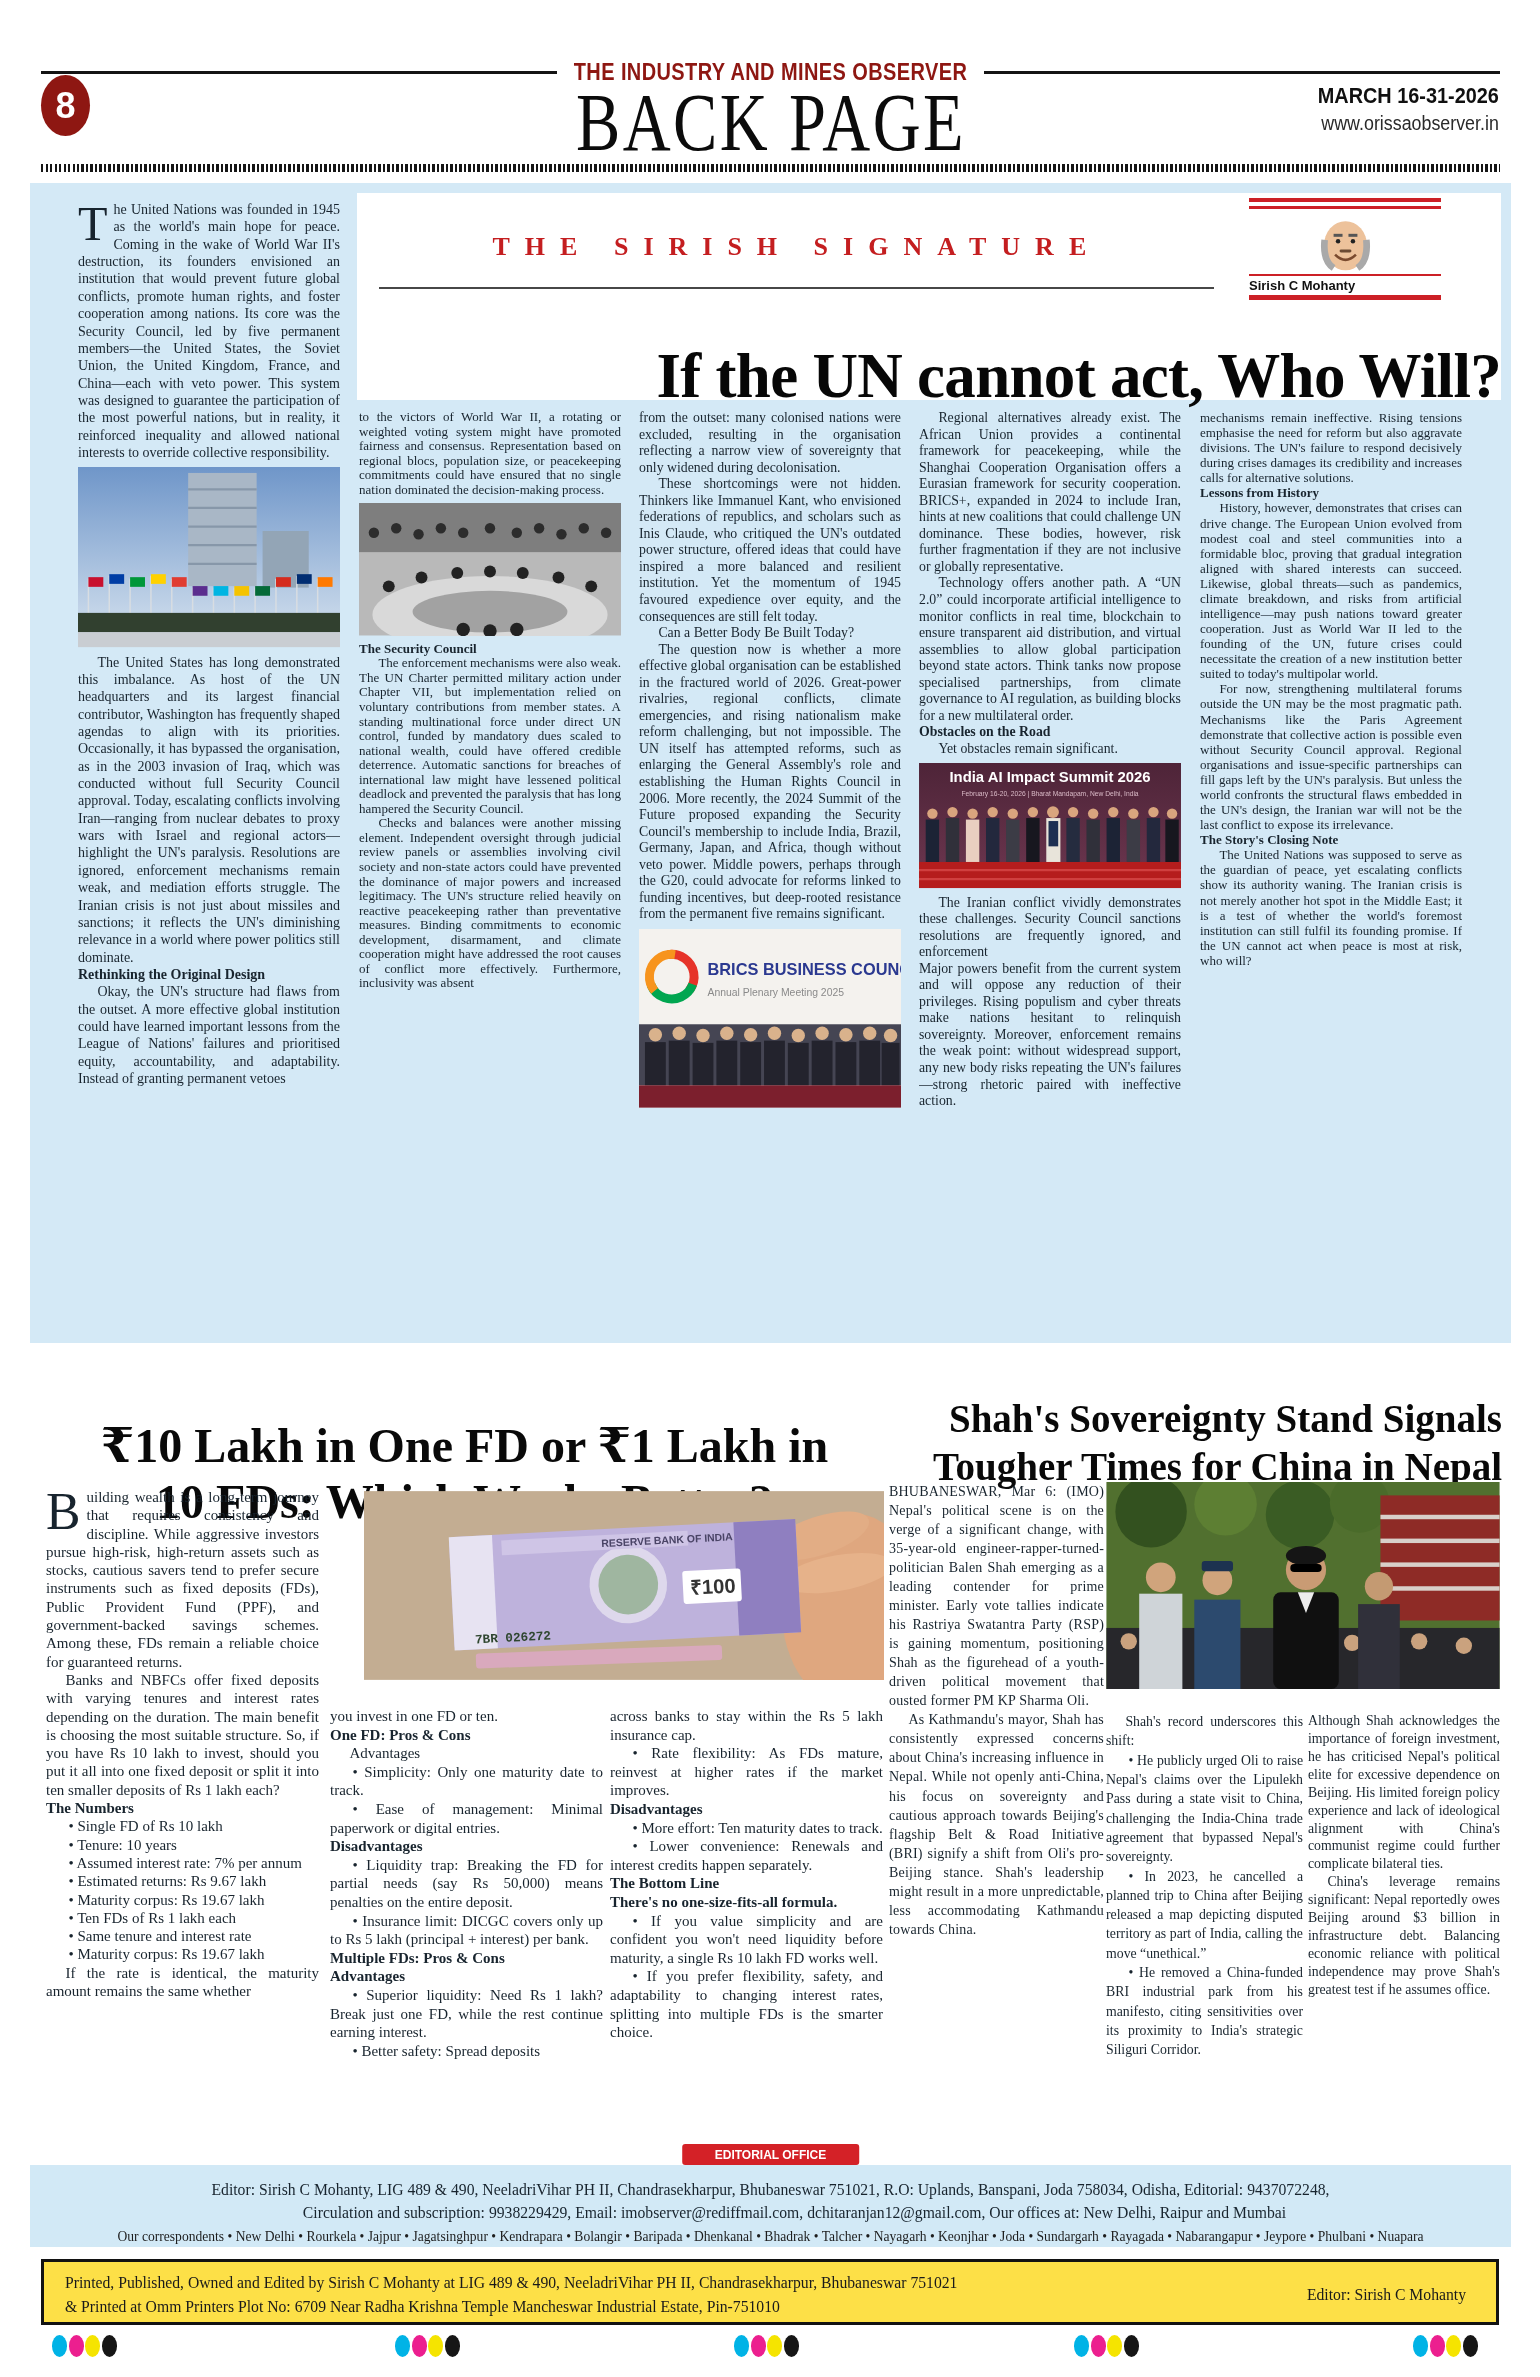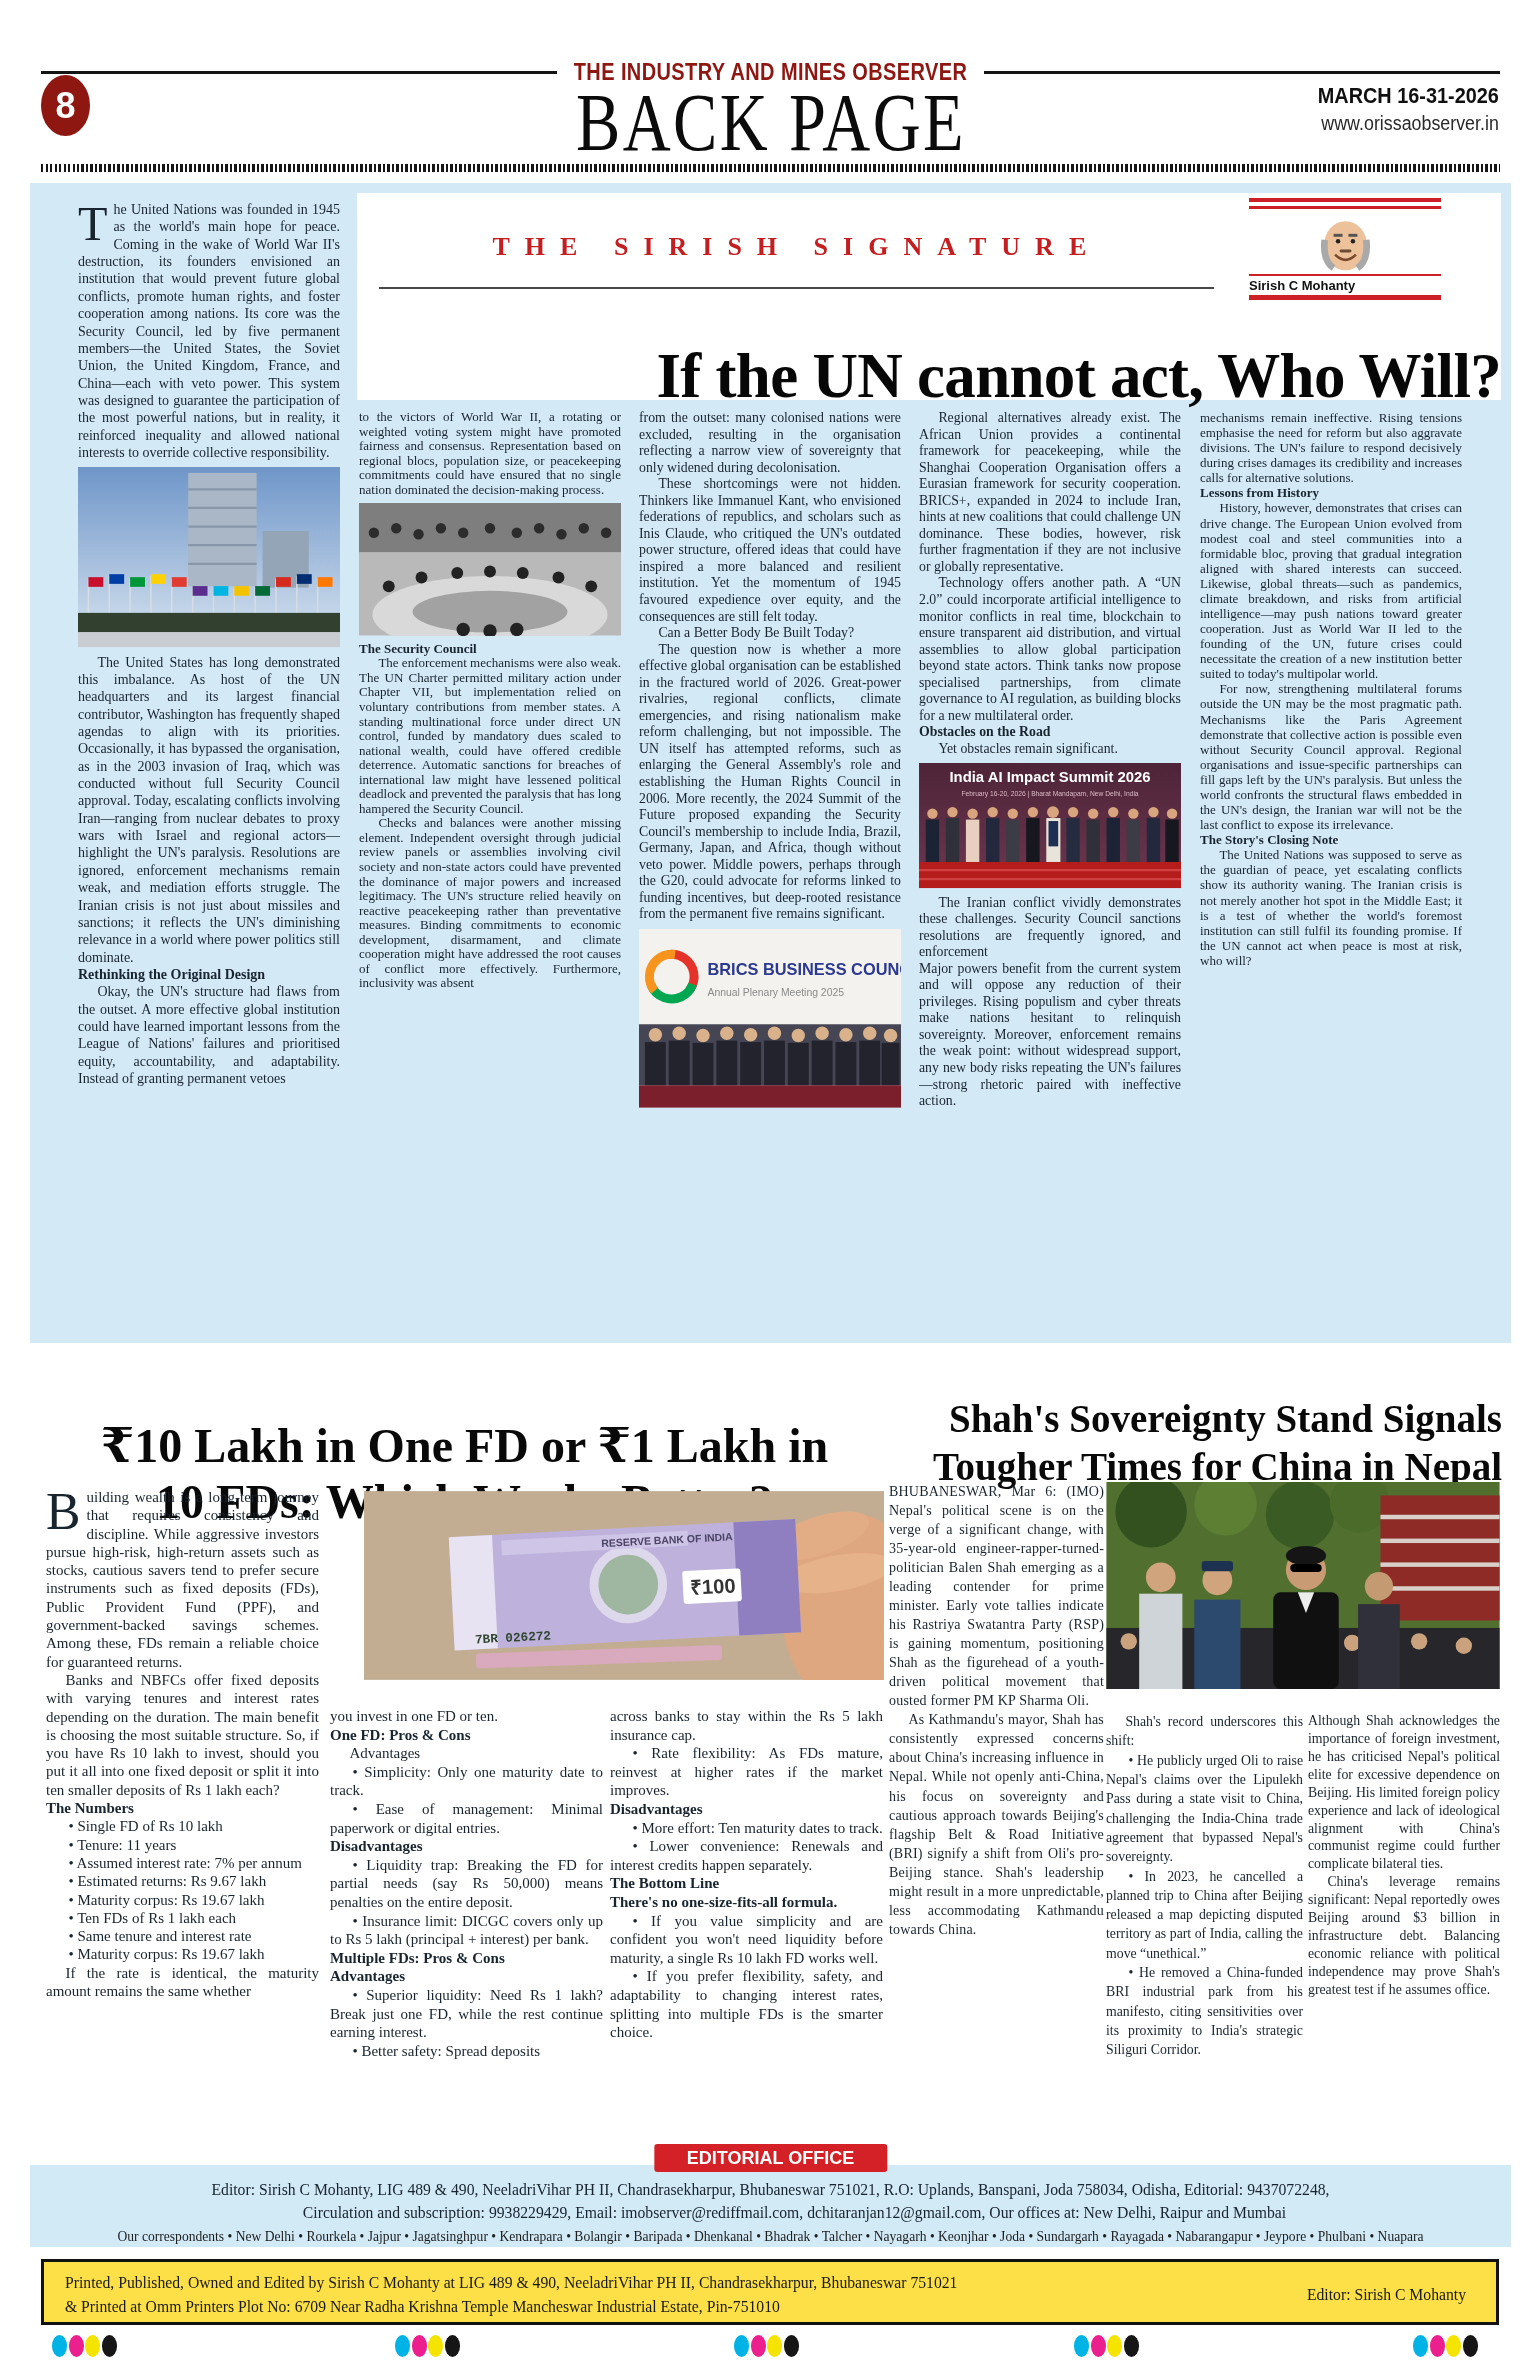--- a/index.html
+++ b/index.html
@@ -58,21 +58,21 @@
   .fd-c3{left:610px;top:1707px;width:273px;height:441px;font-size:15px;line-height:1.24;}
   
   .np-headline{position:absolute;left:891px;top:1363px;width:611px;text-align:right;font-size:39px;
                font-weight:bold;line-height:1.22;color:#090909;}
   .np-img{position:absolute;left:1106px;top:1482px;width:394px;height:207px;overflow:hidden;}
   .np-c1{left:889px;top:1482px;width:215px;height:666px;font-size:14px;  line-height:1.36;letter-spacing:0.2px;}
   .np-c2{left:1106px;top:1712px;width:197px;height:437px;font-size:13.8px;line-height:1.4;}
   .np-c3{left:1308px;top:1712px;width:192px;height:437px;font-size:13.8px;line-height:1.3;}
   
   .ed-badge{position:absolute;top:2144px;left:50%;transform:translateX(-50%);background:#d42127;color:#fff;
-            font-family:"Liberation Sans",sans-serif;font-weight:bold;font-size:18px;padding:3.7px 33px;
+            font-family:"Liberation Sans",sans-serif;font-weight:bold;font-size:12px;padding:3.7px 33px;
             border-radius:3px;z-index:3;}
   .ed-band{position:absolute;left:30px;top:2165px;width:1481px;height:82px;background:#d2e9f6;text-align:center;}
   .ed-line1{margin-top:16.4px;font-size:15.7px;}
   .ed-line2{margin-top:4.5px;font-size:15.7px;margin-left:48px;}
   .ed-corr{margin-top:7.5px;font-size:14px;color:#1d1d1d;transform:scaleX(.97);}
   .imprint{position:absolute;left:41px;top:2259px;width:1452px;height:60px;border:3.7px solid #121212;background:#fde047;}
   .imprint-left{position:absolute;left:21px;top:9px;font-size:15.7px;line-height:1.5;color:#1a1a1a;}
   .imprint-editor{position:absolute;right:30px;top:24px;font-size:15.7px;color:#1a1a1a;}
   .regmarks{position:absolute;top:2335px;left:0;width:1541px;height:24px;}
   .reg-group{position:absolute;display:flex;gap:1.5px;}
@@ -370,21 +370,21 @@
         </g>
         <rect x="150" y="212" width="330" height="20" rx="4" fill="#d9a9bd" transform="rotate(-2 315 222)"></rect>
       </svg>
     </div>
     <div class="col fd-c1">
         <div>
           <p class="p drop">Building wealth is a long-term journey that requires consistency and discipline. While aggressive investors pursue high-risk, high-return assets such as stocks, cautious savers tend to prefer secure instruments such as fixed deposits (FDs), Public Provident Fund (PPF), and government-backed savings schemes. Among these, FDs remain a reliable choice for guaranteed returns.</p>
           <p class="p plain">Banks and NBFCs offer fixed deposits with varying tenures and interest rates depending on the duration. The main benefit is choosing the most suitable structure. So, if you have Rs 10 lakh to invest, should you put it all into one fixed deposit or split it into ten smaller deposits of Rs 1 lakh each?</p>
           <p class="p sub">The Numbers</p>
           <p class="p bullet">Single FD of Rs 10 lakh</p>
-          <p class="p bullet">Tenure: 11 years</p>
+          <p class="p bullet">Tenure: 10 years</p>
           <p class="p bullet">Assumed interest rate: 7% per annum</p>
           <p class="p bullet">Estimated returns: Rs 9.67 lakh</p>
           <p class="p bullet">Maturity corpus: Rs 19.67 lakh</p>
           <p class="p bullet">Ten FDs of Rs 1 lakh each</p>
           <p class="p bullet">Same tenure and interest rate</p>
           <p class="p bullet">Maturity corpus: Rs 19.67 lakh</p>
           <p class="p plain">If the rate is identical, the maturity amount remains the same whether</p>
         </div>
       </div>
     <div class="col fd-c2">

